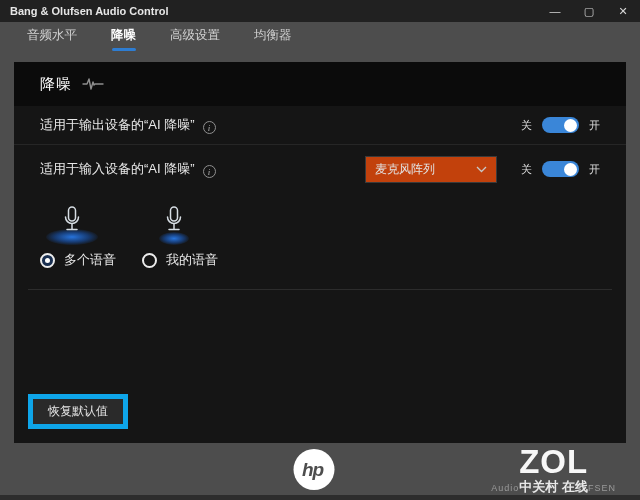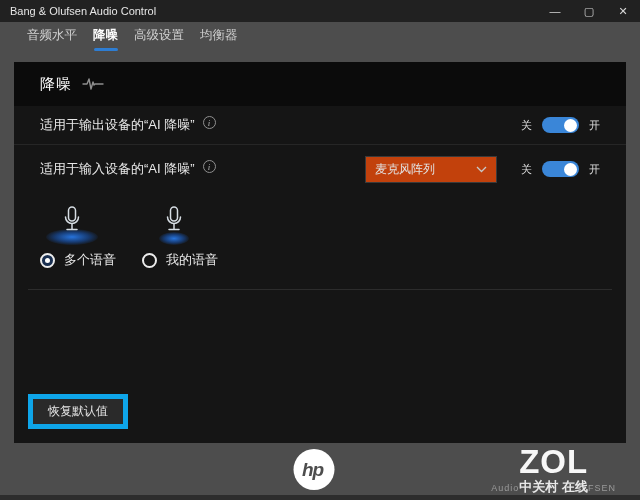--- a/index.html
+++ b/index.html
@@ -11,33 +11,33 @@
     overflow:hidden;
     -webkit-font-smoothing:antialiased;
   }
 
   
   .titlebar {
     height:22px; background:#212121;
     display:flex; align-items:center;
     padding-left:10px;
   }
-  .titlebar-text { color:#e6e6e6; font-size:11px; }
+  .titlebar-text { color:#e6e6e6; font-size:11px;font-weight:bold; }
   .win-controls { margin-left:auto; display:flex; height:100%; }
   .win-btn {
     width:34px; height:100%;
     display:flex; align-items:center; justify-content:center;
     color:#d8d8d8; font-size:11px; cursor:default;
   }
 
   
   .tabbar {
     height:48px; background:#4d4d4d;
     display:flex; align-items:flex-end;
-    padding:0 0 16px 27px; gap:16px;
+    padding:0 0 16px 27px; gap:34px;
   }
   .tab {
     color:#d2d2d2; font-size:12.5px;
     padding:8px 0 10px; position:relative; cursor:pointer;
   }
   .tab.active { color:#ffffff; font-weight:bold; }
   .tab.active::after {
     content:""; position:absolute; left:50%; transform:translateX(-50%);
     bottom:3px; width:24px; height:3px; border-radius:2px;
     background:#2e7dd2;
@@ -57,21 +57,21 @@
   .panel-title { color:#ffffff; font-size:15px; letter-spacing:1px; }
   .wave-icon { display:flex; align-items:center; }
 
   .setting-row {
     display:flex; align-items:center;
     height:39px; padding:0 26px;
     color:#e8e8e8; font-size:13px;
   }
   .setting-row.bordered { border-bottom:1px solid #262626; }
   .setting-row.row2 { height:44px; margin-top:2px; }
-  .row-label { display:flex; align-items:flex-start; gap:8px; }
+  .row-label { display:flex; align-items:flex-end; gap:8px; }
   .info-icon {
     width:13px; height:13px; border:1px solid #909090; border-radius:50%;
     color:#b0b0b0; font-size:9px; font-family:"Liberation Serif",serif;
     display:flex; align-items:center; justify-content:center; font-style:italic;
   }
   .info-icon::after { content:"i"; }
 
   .row-right { margin-left:auto; display:flex; align-items:center; gap:10px; }
   .toggle-side-label { font-size:11px; color:#dcdcdc; }
   .toggle {

